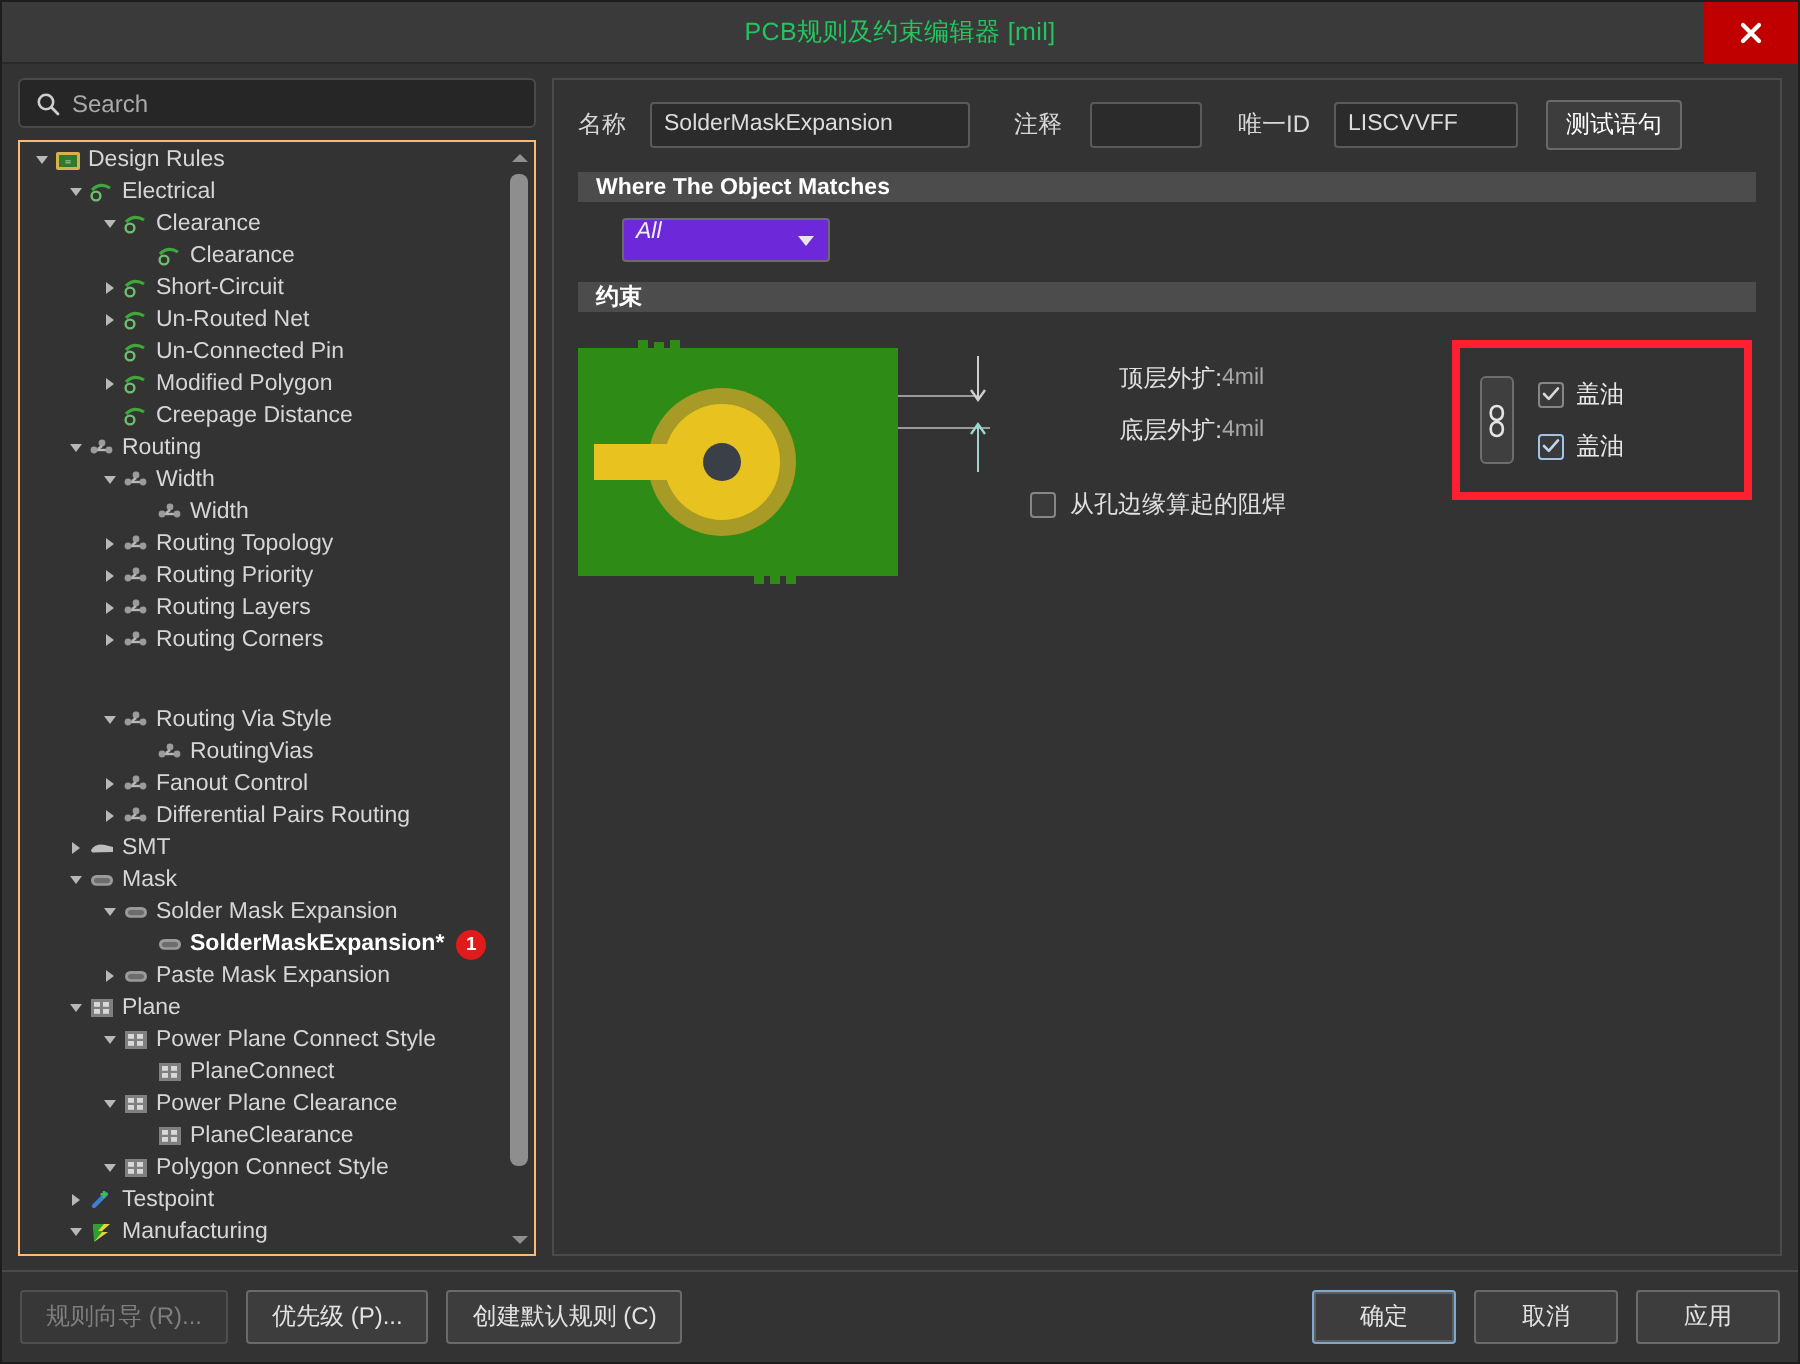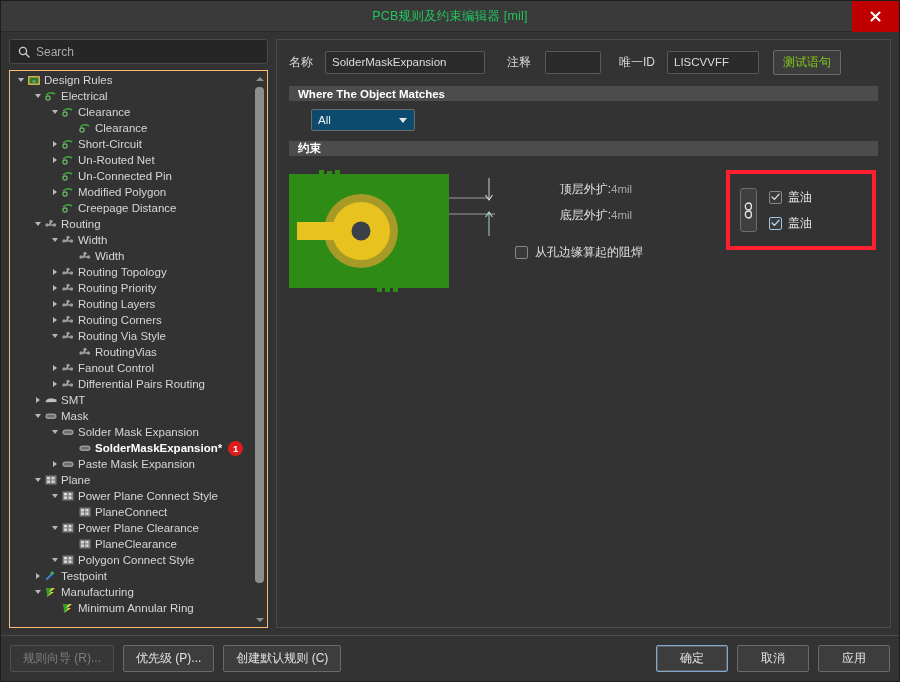--- a/index.html
+++ b/index.html
@@ -156,39 +156,39 @@
   }
   .flabel { font-size: 12px; color: #d8d8d8; white-space: nowrap; }
   .finput {
     background: #2b2b2b; border: 1px solid #5a5a5a; border-radius: 2px;
     height: 23px; color: #dcdcdc; font-size: 11.5px;
     padding: 0 6px; outline: none;
     font-family: "Liberation Sans", sans-serif;
   }
   .btn {
     background: #3d3d3d; border: 1px solid #6a6a6a; border-radius: 2px;
-    color: #84cc16; font-size: 12px; height: 25px; padding: 0 9px;
+    color: #ffffff; font-size: 12px; height: 25px; padding: 0 9px;
     cursor: pointer; font-family: "Liberation Sans", sans-serif;
     white-space: nowrap;
   }
   .btn:disabled { color: #7a7a7a; border-color: #4d4d4d; background: #373737; }
 
   .section-head {
     background: #4c4c4c;
     height: 15px; display: flex; align-items: center;
     padding: 0 9px;
     font-size: 11.5px; color: #ffffff; font-weight: bold;
   }
   .section-body-match {
     padding: 8px 0 10px 22px;
   }
   .select-wrap {
     position: relative; width: 104px; height: 22px;
-    background: #0c4a6e; border: 1px solid #6a6a6a; border-radius: 2px;
-    display: flex; align-items: center; padding: 0 6px;
+    background: #6d28d9; border: 1px solid #6a6a6a; border-radius: 2px;
+    display: flex; align-items: flex-start; padding: 0 6px; font-style: italic;
   }
   .select-wrap span { font-size: 11.5px; color: #f0f0f0; }
   .select-arrow {
     position: absolute; right: 7px; top: 50%;
     width: 0; height: 0; margin-top: -2px;
     border-top: 5px solid #e6e6e6;
     border-left: 4.5px solid transparent;
     border-right: 4.5px solid transparent;
   }
 
@@ -465,21 +465,21 @@
                 <svg width="14" height="12" viewBox="0 0 14 12">
                   <path d="M2.5 7 H11" stroke="#b9b9b9" stroke-width="1.2"></path>
                   <circle cx="3" cy="7" r="1.7" fill="#9b9b9b"></circle>
                   <circle cx="10.5" cy="7" r="1.7" fill="#9b9b9b"></circle>
                   <circle cx="7" cy="3.5" r="1.7" fill="#9b9b9b"></circle>
                   <path d="M7 5 L5 6.5" stroke="#b9b9b9" stroke-width="1.1"></path>
                 </svg>
               </span>
               <span>Routing Corners</span>
             </div>
-            <div class="tree-row" style="padding-left: 38px;">
+            <div class="tree-row" style="padding-left: 38px; margin-top: 24px;">
               <span class="arrow expanded"></span>
               <span class="ticon">
                 <svg width="14" height="12" viewBox="0 0 14 12">
                   <path d="M2.5 7 H11" stroke="#b9b9b9" stroke-width="1.2"></path>
                   <circle cx="3" cy="7" r="1.7" fill="#9b9b9b"></circle>
                   <circle cx="10.5" cy="7" r="1.7" fill="#9b9b9b"></circle>
                   <circle cx="7" cy="3.5" r="1.7" fill="#9b9b9b"></circle>
                   <path d="M7 5 L5 6.5" stroke="#b9b9b9" stroke-width="1.1"></path>
                 </svg>
               </span>

